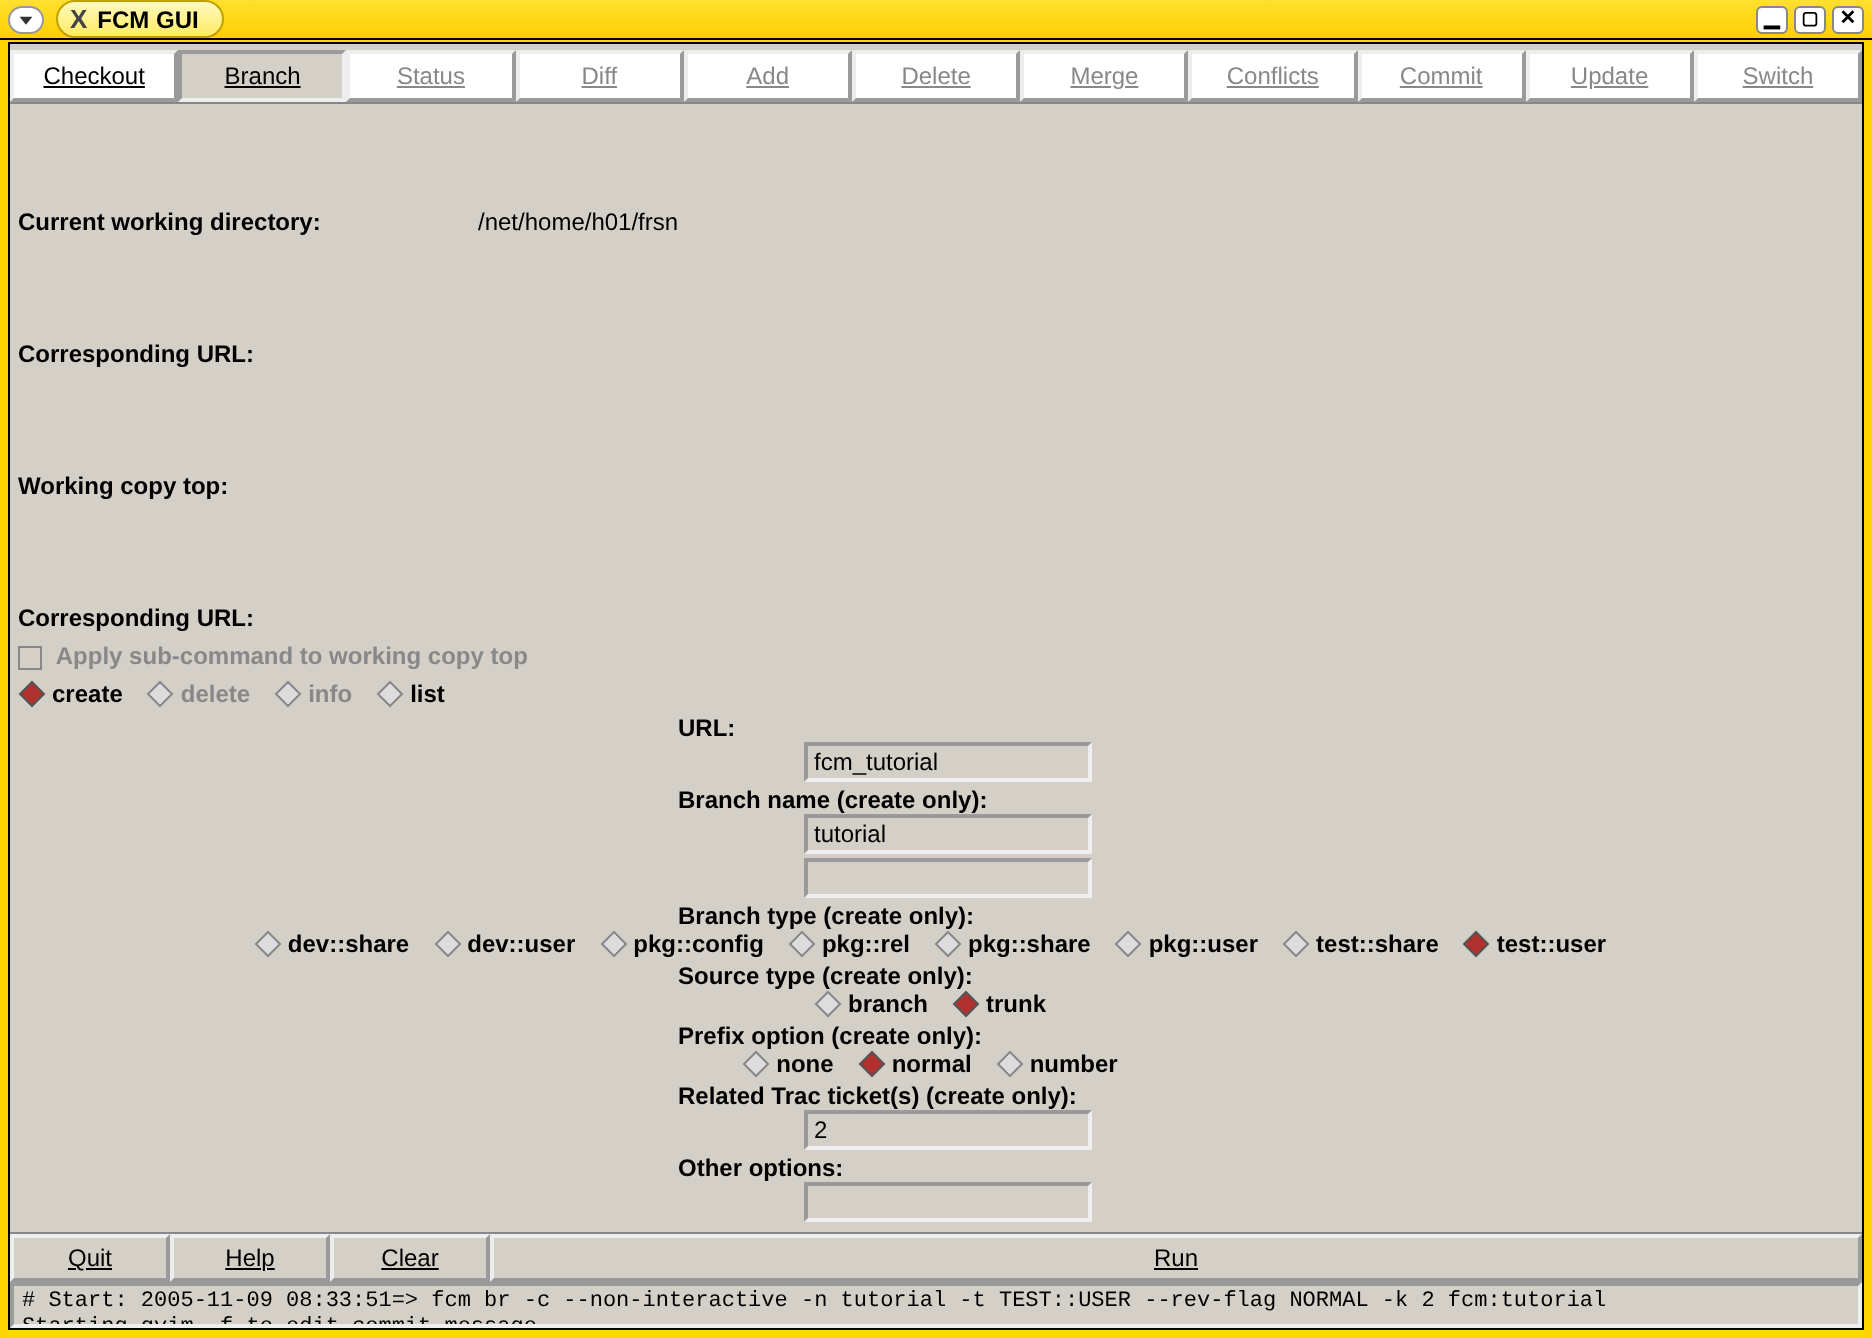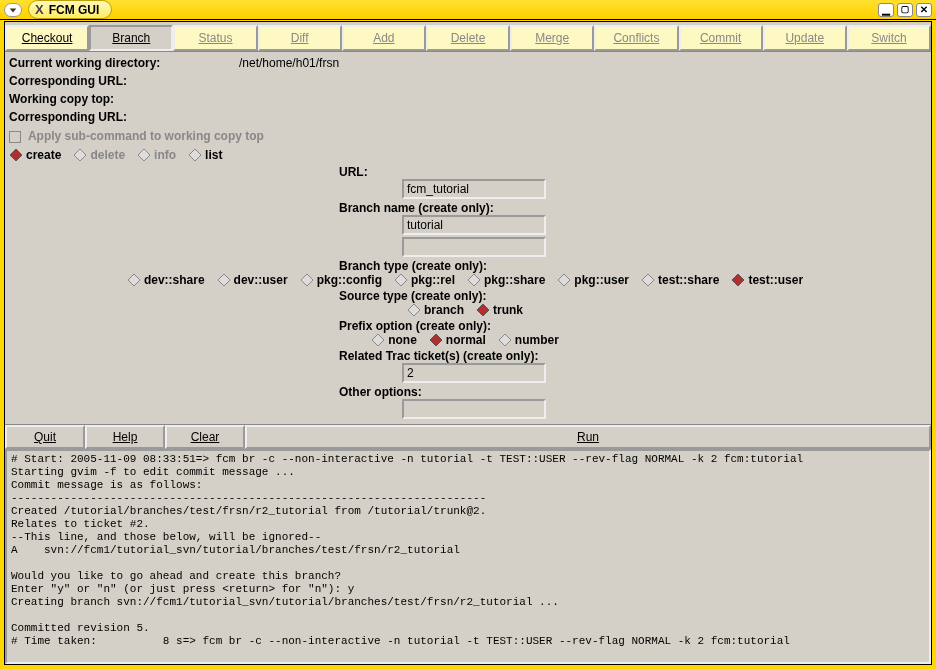--- a/index.html
+++ b/index.html
@@ -66,37 +66,37 @@
     border-bottom:1px solid #888;
     background:#d4d0c8;
     padding-top:3px;
     gap:0;
   }
   .tab {
     flex:1;
     text-align:center;
     padding:4px 2px;
     border:2px outset #eee;
-    background:#fef9c3;
+    background:#ffffff;
     font-size:12px;
     text-decoration:underline;
     color:#888;
     white-space:nowrap;
   }
   .tab.enabled { color:#000; }
   .tab.active {
     color:#000;
     border:2px inset #eee;
     background:#d4d0c8;
   }
   .content {
     padding:2px 4px;
     flex:0 0 auto;
   }
-  .row { display:flex; align-items:center; min-height:18px; padding:1px 0;}
+  .row { display:flex; align-items:center; min-height:18px; padding:1px 0;margin-top:48px;}
   .lbl { font-weight:bold; width:230px; }
   .val { }
   .chk { width:12px;height:12px;border:1px solid #888; background:#d4d0c8; display:inline-block; margin-right:4px; vertical-align:middle;}
   .chkrow { color:#888; font-weight:bold; padding:3px 0;}
   .chkrow.enabled { color:#000; }
   .radio-row { display:flex; align-items:center; flex-wrap:nowrap; padding:2px 0; gap:0;}
   .radio {
     width:14px;height:14px;
     display:inline-flex; align-items:center; justify-content:center;
     margin:0 3px 0 6px;

